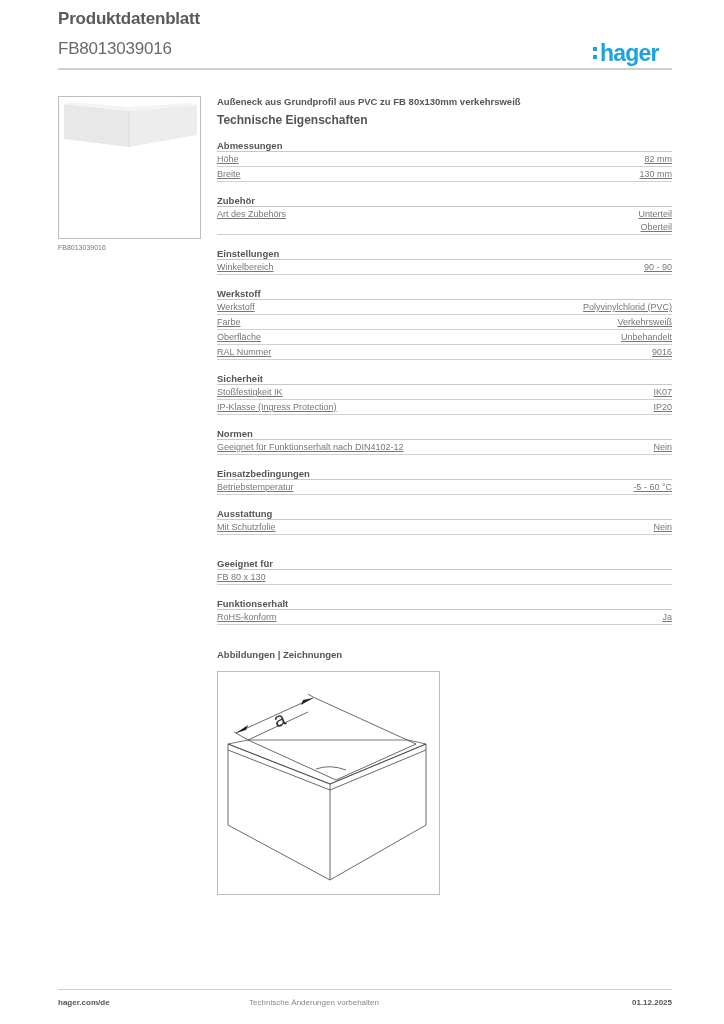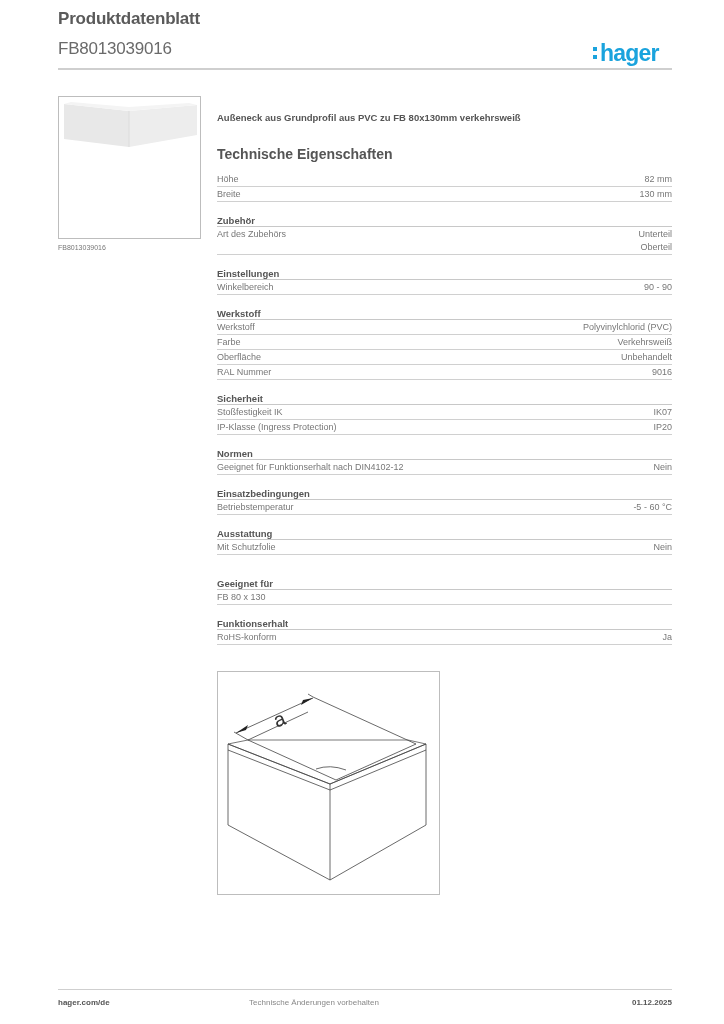--- a/index.html
+++ b/index.html
@@ -10,28 +10,28 @@
     .header-sub { position: absolute; left: 58px; top: 39px; font-size: 17px; color: #6a6a6a; letter-spacing: -0.2px; }
     .header-rule { position: absolute; left: 58px; top: 68px; width: 614px; height: 2px; background: #cfcfcf; }
 
     .logo { position: absolute; left: 593px; top: 40px; font-size: 23px; font-weight: bold; letter-spacing: -0.8px; line-height: 26px; display: flex; align-items: center; }
     .logo-dots { display: inline-flex; flex-direction: column; gap: 4px; margin-right: 3px; }
     .logo-dots span { width: 4px; height: 4px; display: block; }
 
     .thumb { position: absolute; left: 58px; top: 96px; width: 143px; height: 143px; border: 1px solid #bdbdbd; background: #fff; overflow: hidden; }
     .thumb-caption { position: absolute; left: 58px; top: 244px; font-size: 7px; color: #777; }
 
-    .main { position: absolute; left: 217px; top: 112px; width: 455px; }
+    .main { position: absolute; left: 217px; top: 96px; width: 455px; }
     .product-title { font-size: 9.5px; font-weight: bold; color: #555; height: 14px; }
-    .tech-title { margin-top: 20px; font-size: 14px; font-weight: bold; color: #555; height: 14px; }
+    .tech-title { margin-top: 3px; font-size: 12px; font-weight: bold; color: #555; height: 14px; }
 
     .section { margin-top: 12px; }
     .section.gap-lg { margin-top: 22px; }
     .section-title { font-size: 9.5px; font-weight: bold; color: #555; height: 13px; line-height: 13px; border-bottom: 1.5px solid #c8c8c8; padding-bottom: 0; }
-    .row { display: flex; justify-content: space-between; font-size: 9px; color: #777; line-height: 13px; padding-top: 1px; padding-bottom: 0; border-bottom: 1.5px solid #d0d0d0; }
+    .row { display: flex; justify-content: space-between; font-size: 9px; color: #777; line-height: 13px; padding-top: 1px; padding-bottom: 0; border-bottom: 1.5px solid #d0d0d0; text-decoration: underline; }
     .row .val { text-align: right; }
 
     .drawings-title { margin-top: 24px; font-size: 9.5px; font-weight: bold; color: #555; }
     .drawing { position: absolute; left: 217px; top: 671px; width: 223px; height: 224px; border: 1px solid #bdbdbd; background: #fff; }
 
     .footer-rule { position: absolute; left: 58px; top: 989px; width: 614px; height: 1px; background: #cfcfcf; }
     .footer-left { position: absolute; left: 58px; top: 998px; font-size: 8px; font-weight: bold; color: #555; }
     .footer-center { position: absolute; left: 0; width: 628px; top: 998px; font-size: 8px; color: #888; text-align: center; }
     .footer-right { position: absolute; right: 52px; top: 998px; font-size: 8px; font-weight: bold; color: #555; }
   </style>
@@ -58,20 +58,21 @@
     <line x1="70" y1="14" x2="70" y2="50" stroke="#dcdcdc" stroke-width="1"></line>
   </svg>
 </div>
 <div class="thumb-caption">FB8013039016</div>
 
 <div class="main">
   <div class="product-title">Außeneck aus Grundprofil aus PVC zu FB 80x130mm verkehrsweiß</div>
   <div class="tech-title">Technische Eigenschaften</div>
   <div id="sections">
       <div class="section">
+        <div class="section-title">Abmessungen</div>
         <div class="row">
           <span>Höhe</span>
           <span class="val" style="white-space: pre-line;">82 mm</span>
         </div>
         <div class="row">
           <span>Breite</span>
           <span class="val" style="white-space: pre-line;">130 mm</span>
         </div>
       </div>
       <div class="section">

